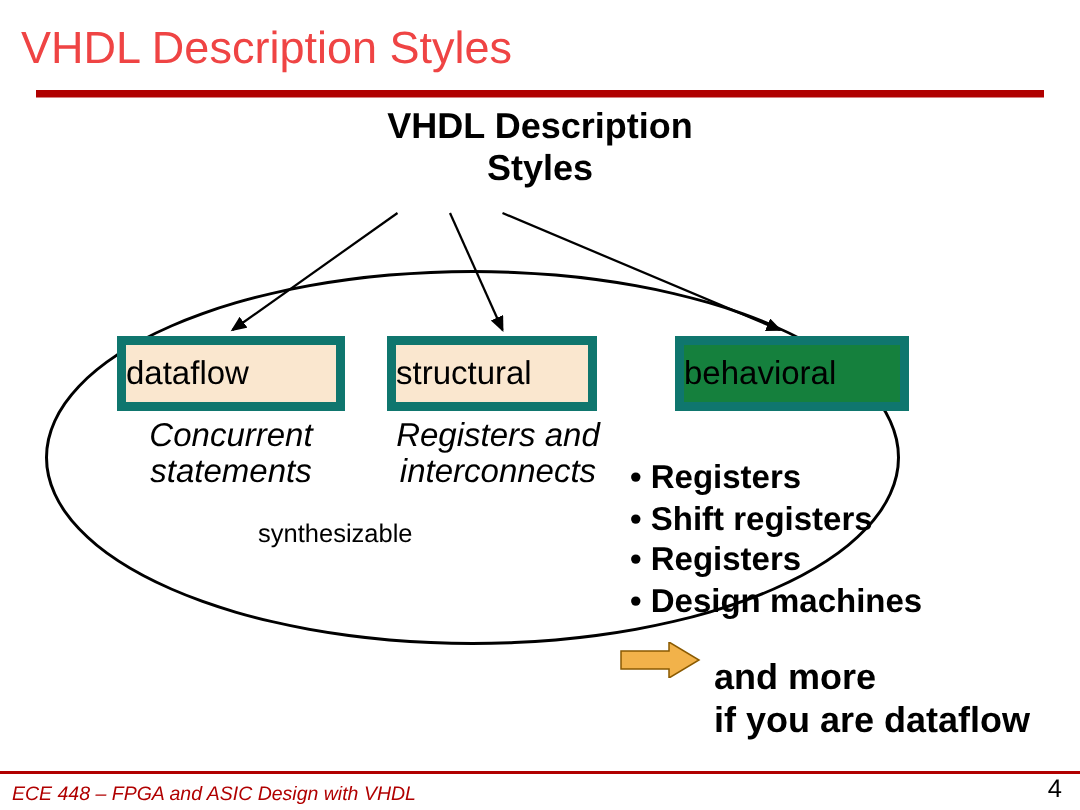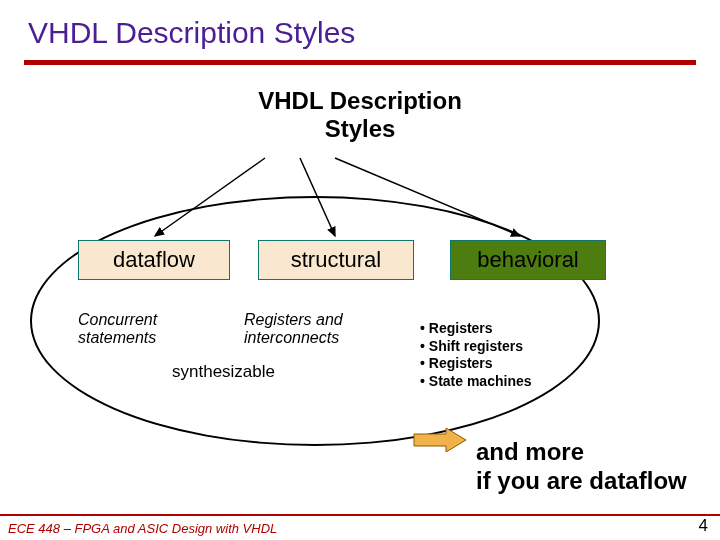--- a/index.html
+++ b/index.html
@@ -1,30 +1,30 @@
 <!DOCTYPE html>
 <html><head>
 <meta charset="utf-8">
 <style>
   * { box-sizing: border-box; margin: 0; padding: 0; }
   body { font-family: Arial, Helvetica, sans-serif; width: 720px; height: 540px; background: #fff; position: relative; overflow: hidden; }
-  .page-title { font-size: 30px; font-weight: 400; color: #4c1d95; padding: 16px 4px 10px 28px; }
+  .page-title { font-size: 30px; font-weight: 400; color: #ef4444; padding: 16px 4px 10px 14px; }
   .hr { height: 5px; background: #b00000; margin: 0 24px 0 24px; }
-  .subtitle { text-align: center; font-size: 24px; font-weight: 700; margin-top: 22px; line-height: 1.15; }
+  .subtitle { text-align: center; font-size: 24px; font-weight: 700; margin-top: 6px; line-height: 1.15; }
   .diagram { position: relative; width: 720px; height: 310px; margin-top: 6px; }
   .ellipse { position: absolute; left: 30px; top: 48px; width: 570px; height: 250px; border: 2px solid #000; border-radius: 50%; }
-  .box { position: absolute; border: 1px solid #0f766e; font-size: 22px; padding: 6px 0; text-align: center; }
+  .box { position: absolute; border: 6px solid #0f766e; font-size: 22px; padding: 6px 0; text-align: left; }
   .box.dataflow { left: 78px; top: 92px; width: 152px; background: #fae7cf; }
-  .box.structural { left: 258px; top: 92px; width: 156px; background: #fae7cf; }
-  .box.behavioral { left: 450px; top: 92px; width: 156px; background: #4d7c0f; }
-  .desc { position: absolute; font-size: 16px; font-style: italic; text-align: left; line-height: 1.1; margin-top: 17px; }
+  .box.structural { left: 258px; top: 92px; width: 140px; background: #fae7cf; }
+  .box.behavioral { left: 450px; top: 92px; width: 156px; background: #15803d; }
+  .desc { position: absolute; font-size: 22px; font-style: italic; text-align: center; line-height: 1.1; }
   .desc.d1 { left: 78px; top: 146px; width: 152px; }
   .desc.d2 { left: 244px; top: 146px; width: 176px; }
   .desc.d3 { left: 442px; top: 146px; width: 200px; }
-  .bullets { position: absolute; left: 420px; top: 172px; font-size: 14px; font-weight: 700; line-height: 1.25; }
+  .bullets { position: absolute; left: 420px; top: 172px; font-size: 22px; font-weight: 700; line-height: 1.25; }
   .bullets div::before { content: "• "; }
   .synth { position: absolute; left: 172px; top: 214px; font-size: 17px; font-weight: 400; }
   .note { position: absolute; left: 476px; top: 438px; font-size: 24px; font-weight: 700; line-height: 1.2; }
   .arrow-svg { position: absolute; }
   .right-arrow { position: absolute; left: 412px; top: 428px; }
   .right-arrow svg { display: block; }
   .footer-bar { position: absolute; bottom: 24px; left: 0; right: 0; height: 2px; background: #b00000; }
   .footer-left { position: absolute; bottom: 4px; left: 8px; font-size: 13px; font-style: italic; color: #b00000; text-align: center; }
   .footer-right { position: absolute; bottom: 4px; right: 12px; font-size: 17px; color: #000; }
 </style>
@@ -63,21 +63,21 @@
   </div>
   <div class="desc d2">
     <div>Registers and</div>
     <div>interconnects</div>
   </div>
 
   <div class="bullets">
     <div>Registers</div>
     <div>Shift registers</div>
     <div>Registers</div>
-    <div>State machines</div>
+    <div>Design machines</div>
   </div>
 
   <div class="synth">synthesizable</div>
 </div>
 
 <div class="right-arrow">
   <svg width="56" height="24">
     <path d="M2,6 L34,6 L34,0 L54,12 L34,24 L34,18 L2,18 Z" fill="#f2b24a" stroke="#8a5a00" stroke-width="1"></path>
   </svg>
 </div>

